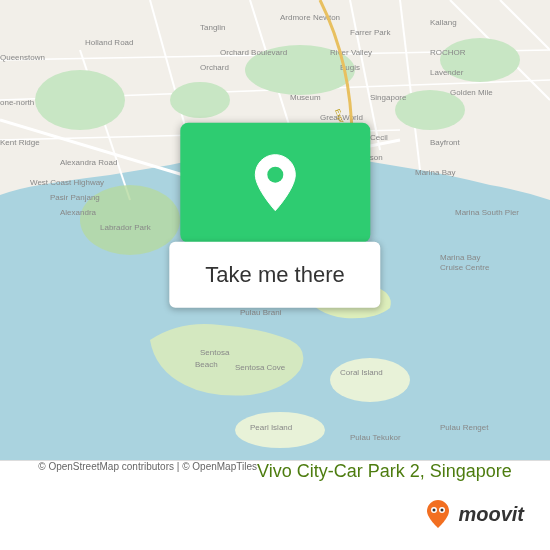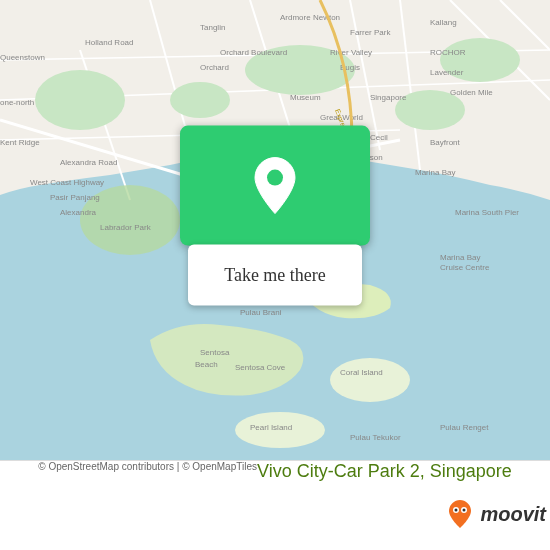--- a/index.html
+++ b/index.html
@@ -45,28 +45,27 @@
     .pin-icon {
       width: 50px;
       height: 60px;
     }
 
     #take-me-btn {
       background: white;
       border: none;
       border-radius: 6px;
       padding: 20px 36px;
-      font-size: 18px;
+      font-size: 22px;
       font-weight: 500;
       color: #333;
       cursor: pointer;
       box-shadow: 0 2px 6px rgba(0,0,0,0.25);
       margin-top: -1px;
       white-space: nowrap;
-      font-family: Liberation Serif, serif;
     }
 
     
     #bottom-bar {
       width: 550px;
       height: 90px;
       background: white;
       position: absolute;
       bottom: 0;
       left: 0;
@@ -85,21 +84,21 @@
 
     #location-name {
       font-size: 18px;
       font-weight: 500;
       color: #4d7c0f;
     }
 
     
     #moovit-logo {
       position: absolute;
-      right: 4px;
+      right: 26px;
       bottom: 20px;
       display: flex;
       align-items: center;
       gap: 4px;
     }
 
     .moovit-icon {
       width: 32px;
       height: 32px;
     }

